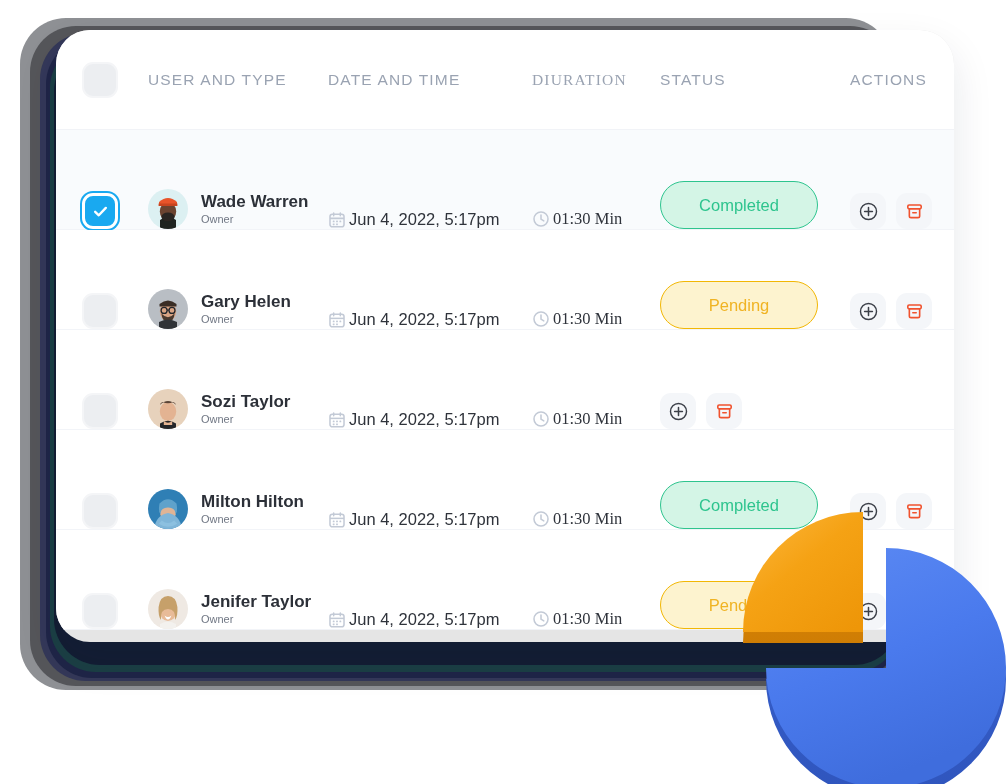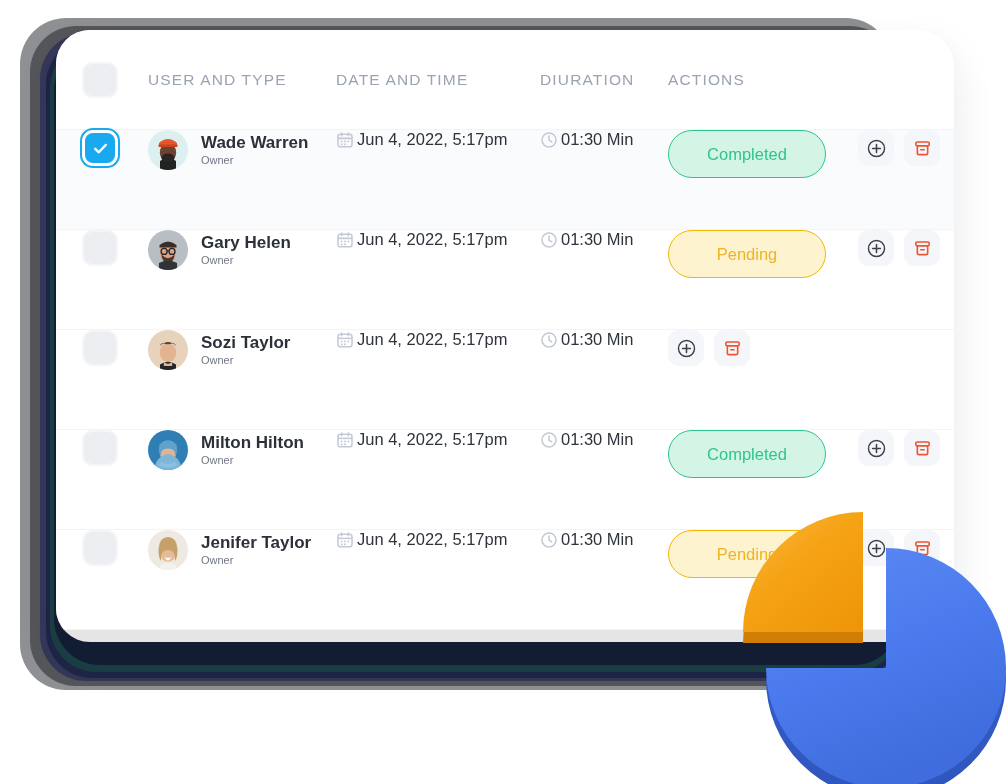--- a/index.html
+++ b/index.html
@@ -63,22 +63,22 @@
     color: #9aa3b2;
     font-size: 15.5px;
     letter-spacing: 1.15px;
     font-weight: 400;
     white-space: nowrap;
   }
 
   
   .c-check  { width: 66px; flex: 0 0 66px; display:flex; align-items:center; }
   .c-user   { width: 180px; flex: 0 0 180px; }
-  .c-date   { width: 204px; flex: 0 0 204px; margin-left: 8px; }
-  .c-dur    { width: 128px; flex: 0 0 128px; }
+  .c-date   { width: 204px; flex: 0 0 204px; }
+  .c-dur    { width: 128px; flex: 0 0 128px; font-family: Liberation Serif, serif; }
   .c-status { width: 190px; flex: 0 0 190px; }
   .c-act    { width: 118px; flex: 0 0 118px; }
 
   
   .checkbox {
     width: 36px; height: 36px;
     border-radius: 11px;
     background: #eceef1;
     border: 2px solid #f4f5f7;
     box-sizing: border-box;
@@ -90,21 +90,21 @@
     box-shadow: 0 0 0 2px #19a9f0;
     display: flex;
     align-items: center;
     justify-content: center;
   }
   .checkbox.checked svg { display:block; }
 
   
   .row {
     display: flex;
-    align-items: flex-start;
+    align-items: flex-end;
     height: 100px;
     padding-left: 26px;
     box-sizing: border-box;
     border-bottom: 1px solid #f2f4f8;
     background: #ffffff;
     position: relative;
   }
   .row.selected { background: #f9fbfd; }
 
   
@@ -191,20 +191,21 @@
 
   <div id="card">
 
     <div id="table-header">
       <div class="c-check">
         <div class="checkbox"></div>
       </div>
       <div class="c-user col-head">USER AND TYPE</div>
       <div class="c-date col-head">DATE AND TIME</div>
       <div class="c-dur col-head">DIURATION</div>
+      <div class="c-status col-head">STATUS</div>
       <div class="c-act col-head">ACTIONS</div>
     </div>
 
     <div id="rows-container">
         <div class="row selected">
           <div class="c-check">
             <div class="checkbox checked">
               <svg width="19" height="19" viewBox="0 0 20 20">
                 <path d="M4.4 10.4 L8.2 14.0 L15.6 6.2" fill="none" stroke="#ffffff" stroke-width="2.5" stroke-linecap="round" stroke-linejoin="round"></path>
               </svg>

